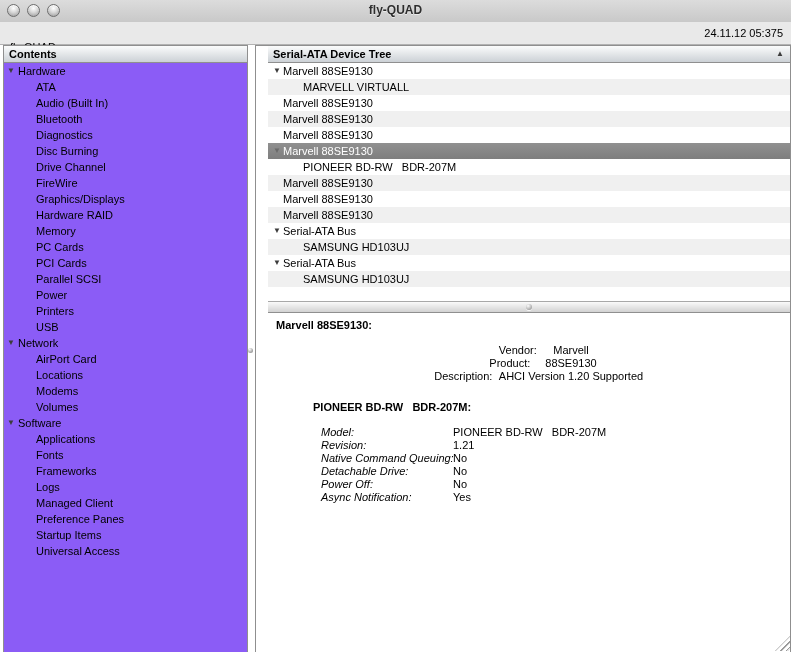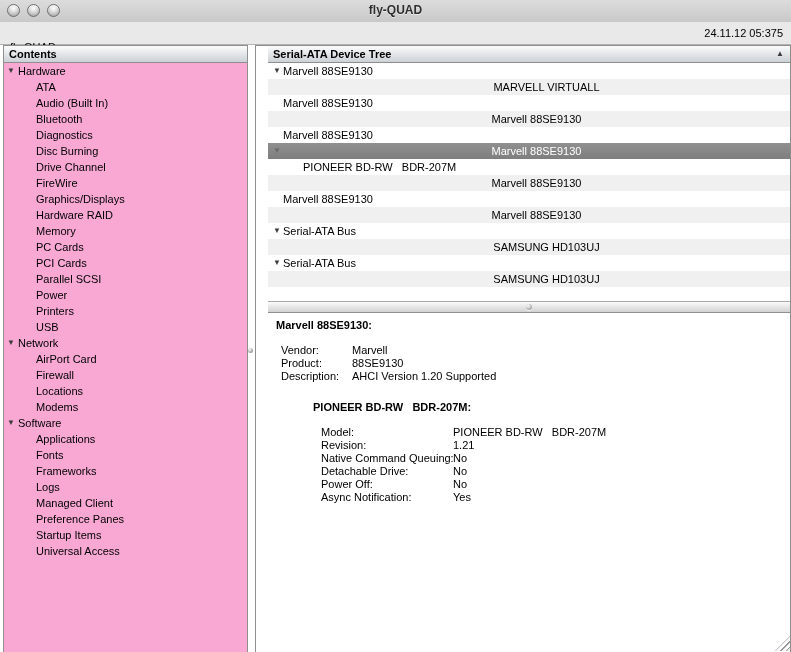--- a/index.html
+++ b/index.html
@@ -39,21 +39,21 @@
     padding-left:5px; font-weight:bold;
     background:linear-gradient(#fbfcfc,#ccd1d6);
     border-bottom:1px solid #8f8f8f; white-space:pre; overflow:hidden;
   }
   .sort{
     position:absolute; right:6px; top:0; font-size:8px; color:#3c3c3c; line-height:16px;
   }
   .sidebar{
     position:absolute; left:3px; top:45px; bottom:0; width:245px;
     border:1px solid #8f8f8f; border-bottom:none; box-sizing:border-box;
-    background:#f9a8d4; overflow:hidden;
+    background:#8b5cf6; overflow:hidden;
   }
   .main{
     position:absolute; left:255px; top:45px; bottom:0; width:536px;
     border:1px solid #8f8f8f; border-bottom:none; box-sizing:border-box;
     background:#fff; overflow:hidden; display:flex; flex-direction:column;padding-left:12px;
   }
   
   .row{position:relative; height:16px; line-height:16px; white-space:pre; overflow:hidden;}
   .tri{position:absolute; top:0; font-size:8px; color:#3c3c3c; visibility:hidden; line-height:16px;}
   .tri::before{content:"\25BC";}
@@ -61,21 +61,21 @@
   
   .side-rows .row.lvl0{padding-left:14px;}
   .side-rows .row.lvl1{padding-left:32px;}
   .side-rows .tri{left:3px;}
   .side-rows .row.selected{background:#c9c9c9;}
   
   .tree-rows{height:238px; overflow:hidden;}
   .tree-rows .row.lvl0{padding-left:15px;}
   .tree-rows .row.lvl1{padding-left:35px;}
   .tree-rows .tri{left:5px;}
-  .tree-rows .row.odd{background:#f0f0f0;text-align:center;}
+  .tree-rows .row.odd{background:#f0f0f0;}
   .tree-rows .row.selected{background:linear-gradient(#909090,#7e7e7e); color:#fff;}
   .tree-rows .row.selected .tri{color:#6a6a6a;}
   
   .splitter{
     position:relative; height:12px; box-sizing:border-box;
     background:linear-gradient(#fafafa,#d2d2d2);
     border-top:1px solid #a8a8a8; border-bottom:1px solid #8f8f8f;
   }
   .dimple{
     position:absolute; left:50%; top:2px; width:6px; height:6px; margin-left:-3px;
@@ -90,25 +90,25 @@
   
   .details{flex:1; overflow:hidden; padding-top:6px; background:#fff;}
   .line{white-space:pre; overflow:hidden;}
   .line.t-title{height:13px; line-height:13px;}
   .line.t-title .dt{font-weight:bold;}
   .line.t-kv{height:13px; line-height:13px;}
   .line.t-blank{height:12px;}
   .line.t-blank.sz-lg{height:18px;}
   .line.t-title.lvl0{padding-left:8px;}
   .line.t-title.lvl1{padding-left:45px;}
-  .line.t-kv.lvl0{padding-left:13px;}
+  .line.t-kv.lvl0{padding-left:13px;text-align:center;}
   .line.t-kv.lvl1{padding-left:53px;}
   .t-kv .k{display:inline-block;}
   .t-kv.lvl0 .k{width:71px;}
-  .t-kv.lvl1 .k{width:132px;}
+  .t-kv.lvl1 .k{width:132px;font-style:italic;}
   
   .grip{
     position:absolute; right:1px; bottom:1px; width:15px; height:15px;
     background:repeating-linear-gradient(135deg, rgba(0,0,0,0) 0 2px, #9a9a9a 2px 3px, #e6e6e6 3px 4px);
     clip-path:polygon(100% 0, 100% 100%, 0 100%);
   }
 </style>
 </head>
 <body>
 
@@ -163,26 +163,26 @@
         <div class="row odd lvl1"><span>Printers</span></div>
 
 
 
         <div class="row even lvl1"><span>USB</span></div>
 
         <div class="row odd lvl0 has-tri"><span class="tri"></span><span>Network</span></div>
 
         <div class="row even lvl1"><span>AirPort Card</span></div>
 
-        <div class="row odd lvl1"><span>Firewall</span></div>
 
         <div class="row even lvl1"><span>Locations</span></div>
 
         <div class="row odd lvl1"><span>Modems</span></div>
 
+        <div class="row even lvl1"><span>Volumes</span></div>
 
         <div class="row odd lvl0 has-tri"><span class="tri"></span><span>Software</span></div>
 
         <div class="row even lvl1"><span>Applications</span></div>
 
 
         <div class="row even lvl1"><span>Fonts</span></div>
 
         <div class="row odd lvl1"><span>Frameworks</span></div>
 

